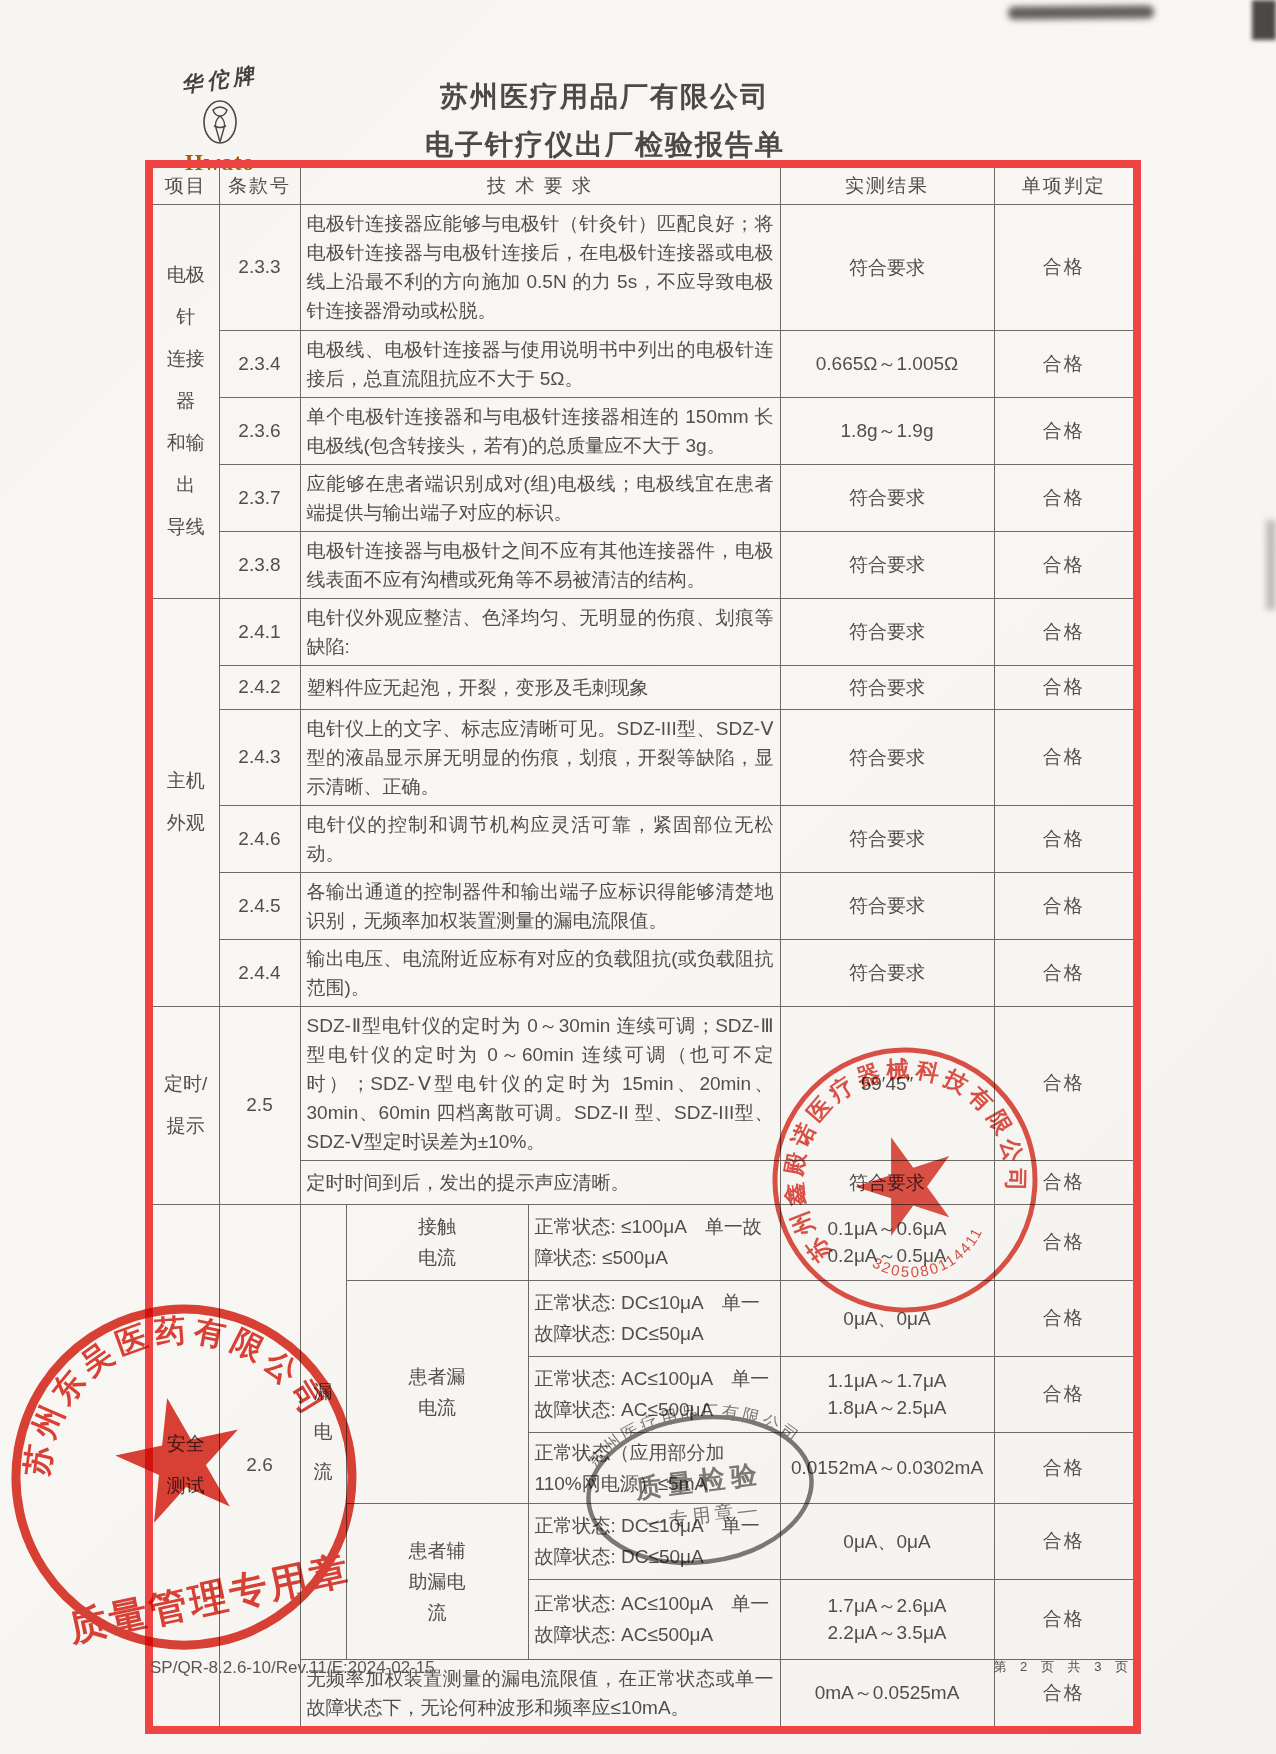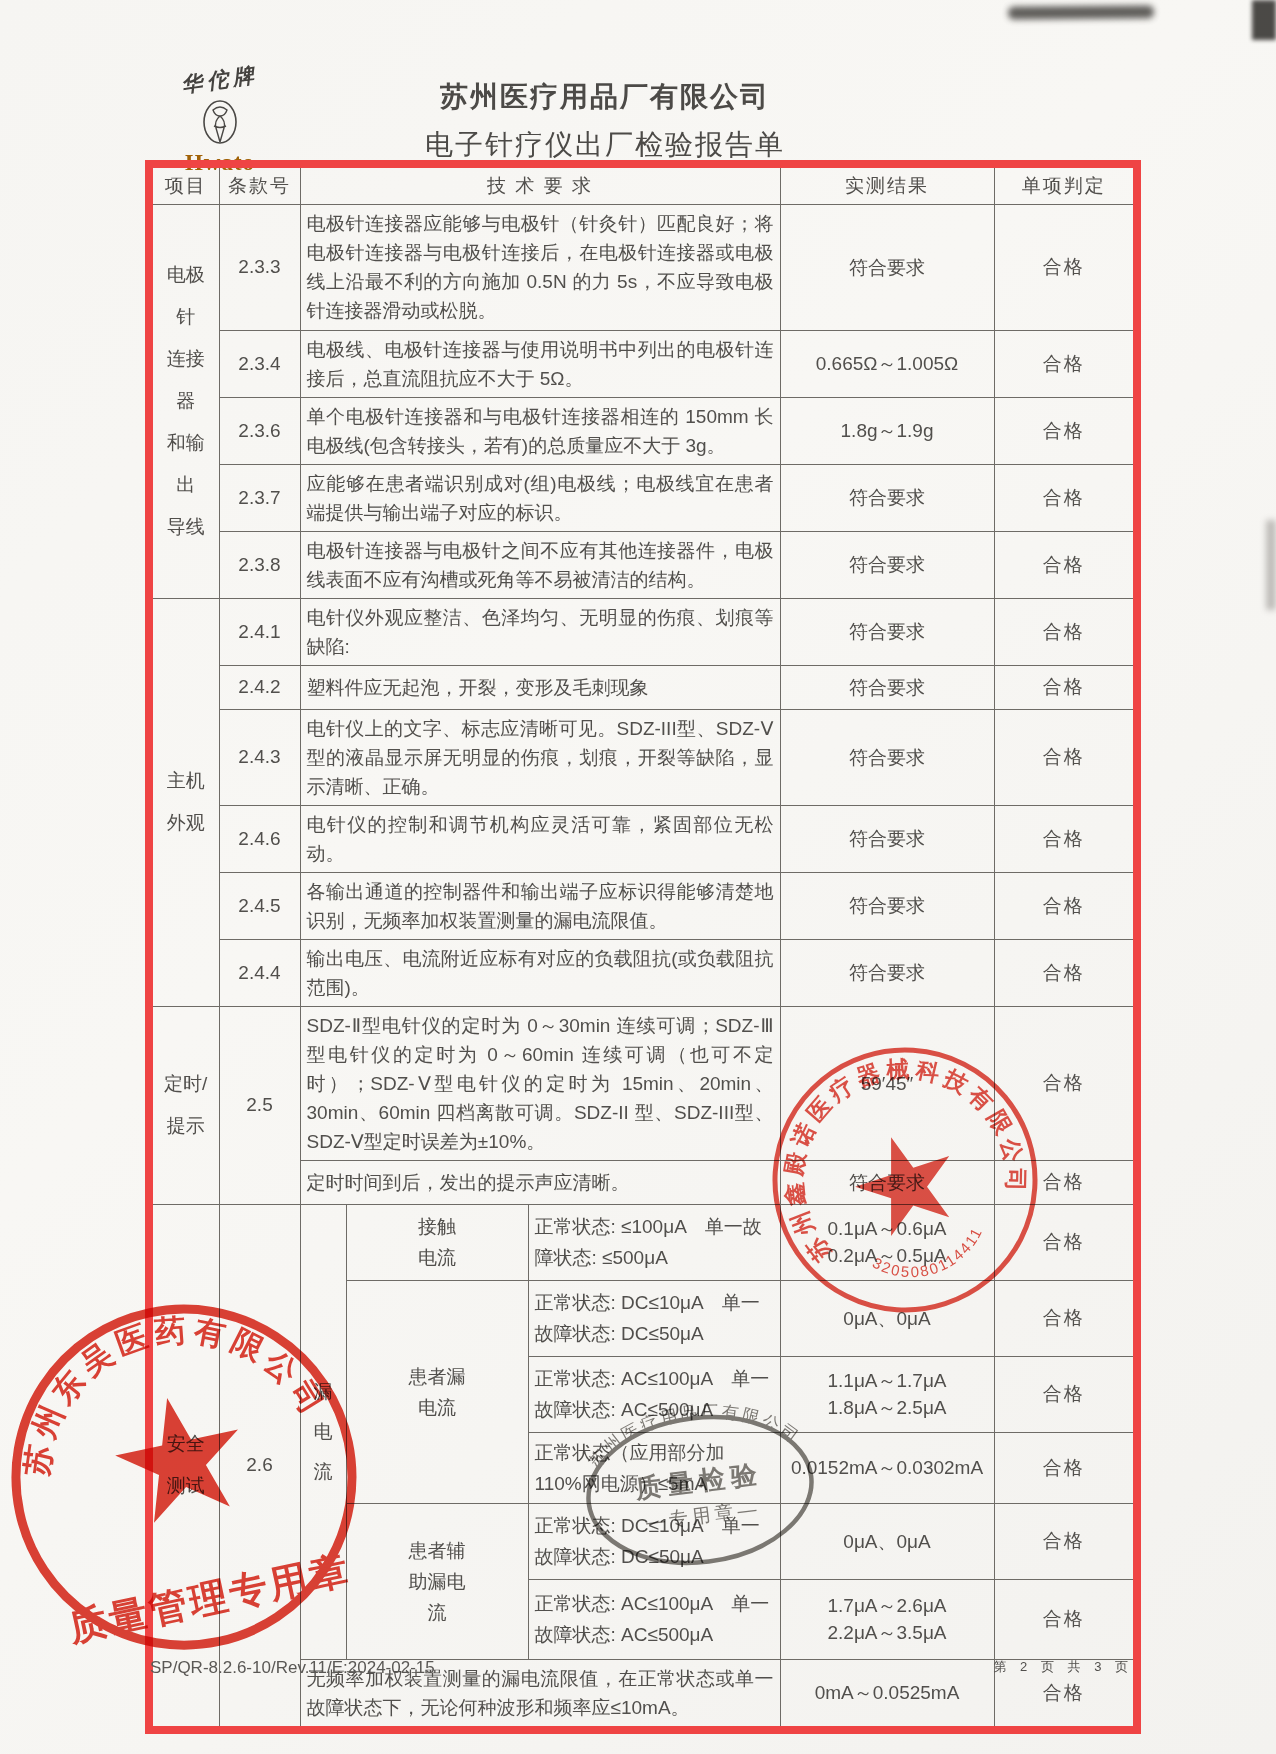--- a/index.html
+++ b/index.html
@@ -23,21 +23,21 @@
 
   
   .brand{position:absolute;left:160px;top:66px;width:120px;text-align:center;}
   .brand-script{font-family:"Liberation Serif",serif;font-style:italic;font-weight:bold;
     font-size:21px;letter-spacing:5px;color:#44423f;transform:rotate(-8deg);display:inline-block;}
   .brand-circle{margin:2px auto 0;width:44px;height:52px;}
   .brand-latin{font-family:"Liberation Serif",serif;font-weight:900;
     font-size:23px;color:#a16207;letter-spacing:1px;margin-top:2px;}
   .titles{position:absolute;left:305px;top:78px;width:600px;text-align:center;}
   .title1{font-size:28px;font-weight:600;letter-spacing:2px;color:#4c4a47;}
-  .title2{font-size:28px;font-weight:400;letter-spacing:2px;color:#4c4a47;margin-top:10px;}
+  .title2{font-size:28px;font-weight:700;letter-spacing:2px;color:#4c4a47;margin-top:10px;}
 
   
   table.report{
     position:absolute;left:145px;top:160px;width:988px;
     border-collapse:collapse;table-layout:fixed;
     border:8px solid #ef4444;
   }
   table.report td,table.report th{
     border:1px solid #6e6b66;
     font-size:19px;color:#514f4c;font-weight:normal;

